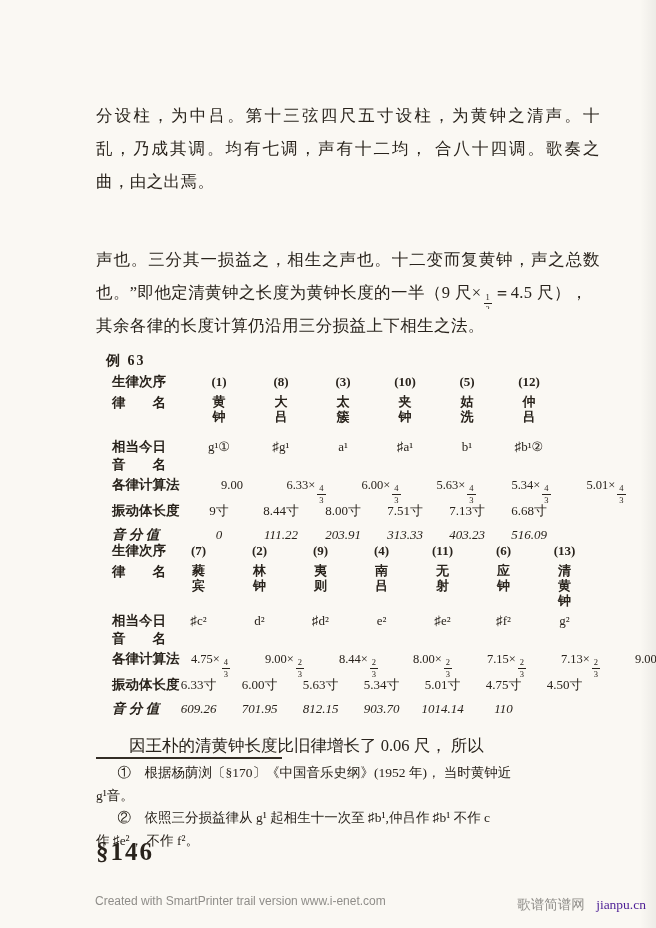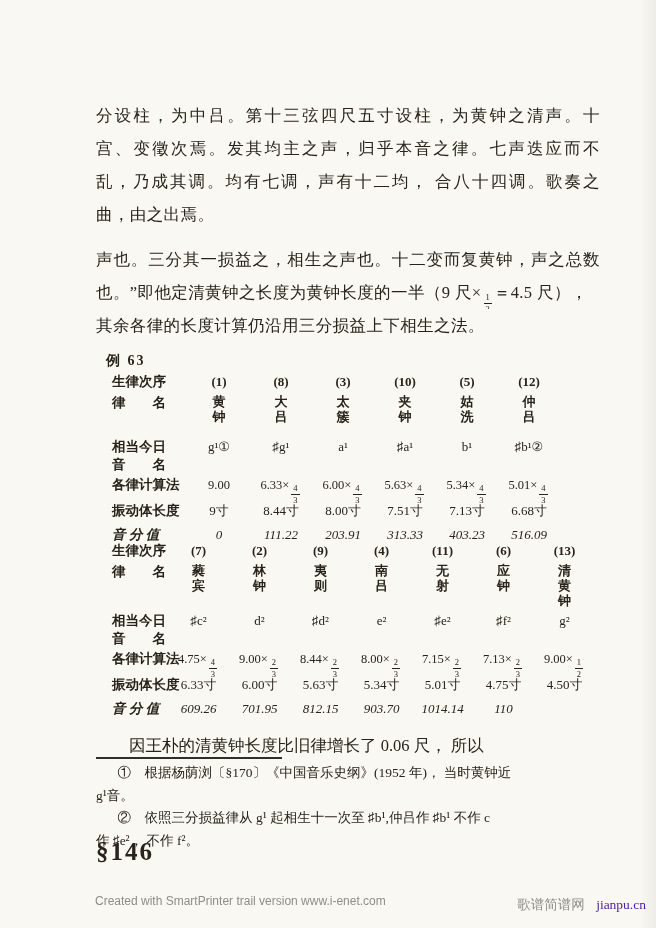--- a/index.html
+++ b/index.html
@@ -35,21 +35,21 @@
   #table1 .trow{grid-template-columns:92px repeat(6,62px);}
   #table2 .trow{grid-template-columns:72px repeat(7,61px);}
   .rlabel{font-weight:bold;font-size:13.5px;white-space:nowrap;margin-left:16px;}
   .rlabel .sub{display:block;}
   .cell{text-align:center;white-space:nowrap;}
   .r-order{height:22px;line-height:20px;font-weight:bold;}
   .r-name .cell{font-weight:bold;line-height:15px;}
   .r-name{min-height:40px;padding-bottom:4px;}
   .r-pitch{min-height:36px;}
   .r-pitch .cell{line-height:18px;}
-  .r-calc{height:25px;line-height:22px;}
+  .r-calc{height:25px;line-height:22px;gap:13px;}
   .r-length{height:25px;line-height:24px;}
   .r-cents{height:24px;line-height:22px;font-style:italic;}
   .r-calc .cell{font-size:12.5px;}
   
   #closing-line{top:731px;font-size:16.5px;line-height:30px;text-indent:2em;white-space:nowrap;overflow:hidden;}
   
   #footnote-rule{top:757px;width:186px;border-top:2px solid #332d25;}
   #footnotes{top:762px;font-size:13.5px;line-height:22.5px;width:504px;}
   .fnline{white-space:nowrap;overflow:hidden;}
   .fnline.ind{text-indent:1.6em;}
@@ -63,21 +63,20 @@
     font-size:13.5px;color:#a3a09b;}
   .abs{position:absolute;}
 </style>
 </head>
 <body>
 
 <div class="scan-shade"></div>
 
 <div id="para1" class="content abs para">
   <div class="pline">分设柱，为中吕。第十三弦四尺五寸设柱，为黄钟之清声。十</div>
-  <div class="pline">宫、变徵次焉。发其均主之声，归乎本音之律。七声迭应而不</div>
   <div class="pline">乱，乃成其调。均有七调，声有十二均， 合八十四调。歌奏之</div>
   <div class="pline loose">曲，由之出焉。</div>
 </div>
 
 <div id="para2" class="content abs para">
   <div class="pline">声也。三分其一损益之，相生之声也。十二变而复黄钟，声之总数</div>
   <div class="pline loose"><span>也。”即他定清黄钟之长度为黄钟长度的一半（9 尺×</span><span class="frac">
         <span class="fn">1</span>
         <span class="fd">2</span>
       </span><span>＝4.5 尺），</span></div>

